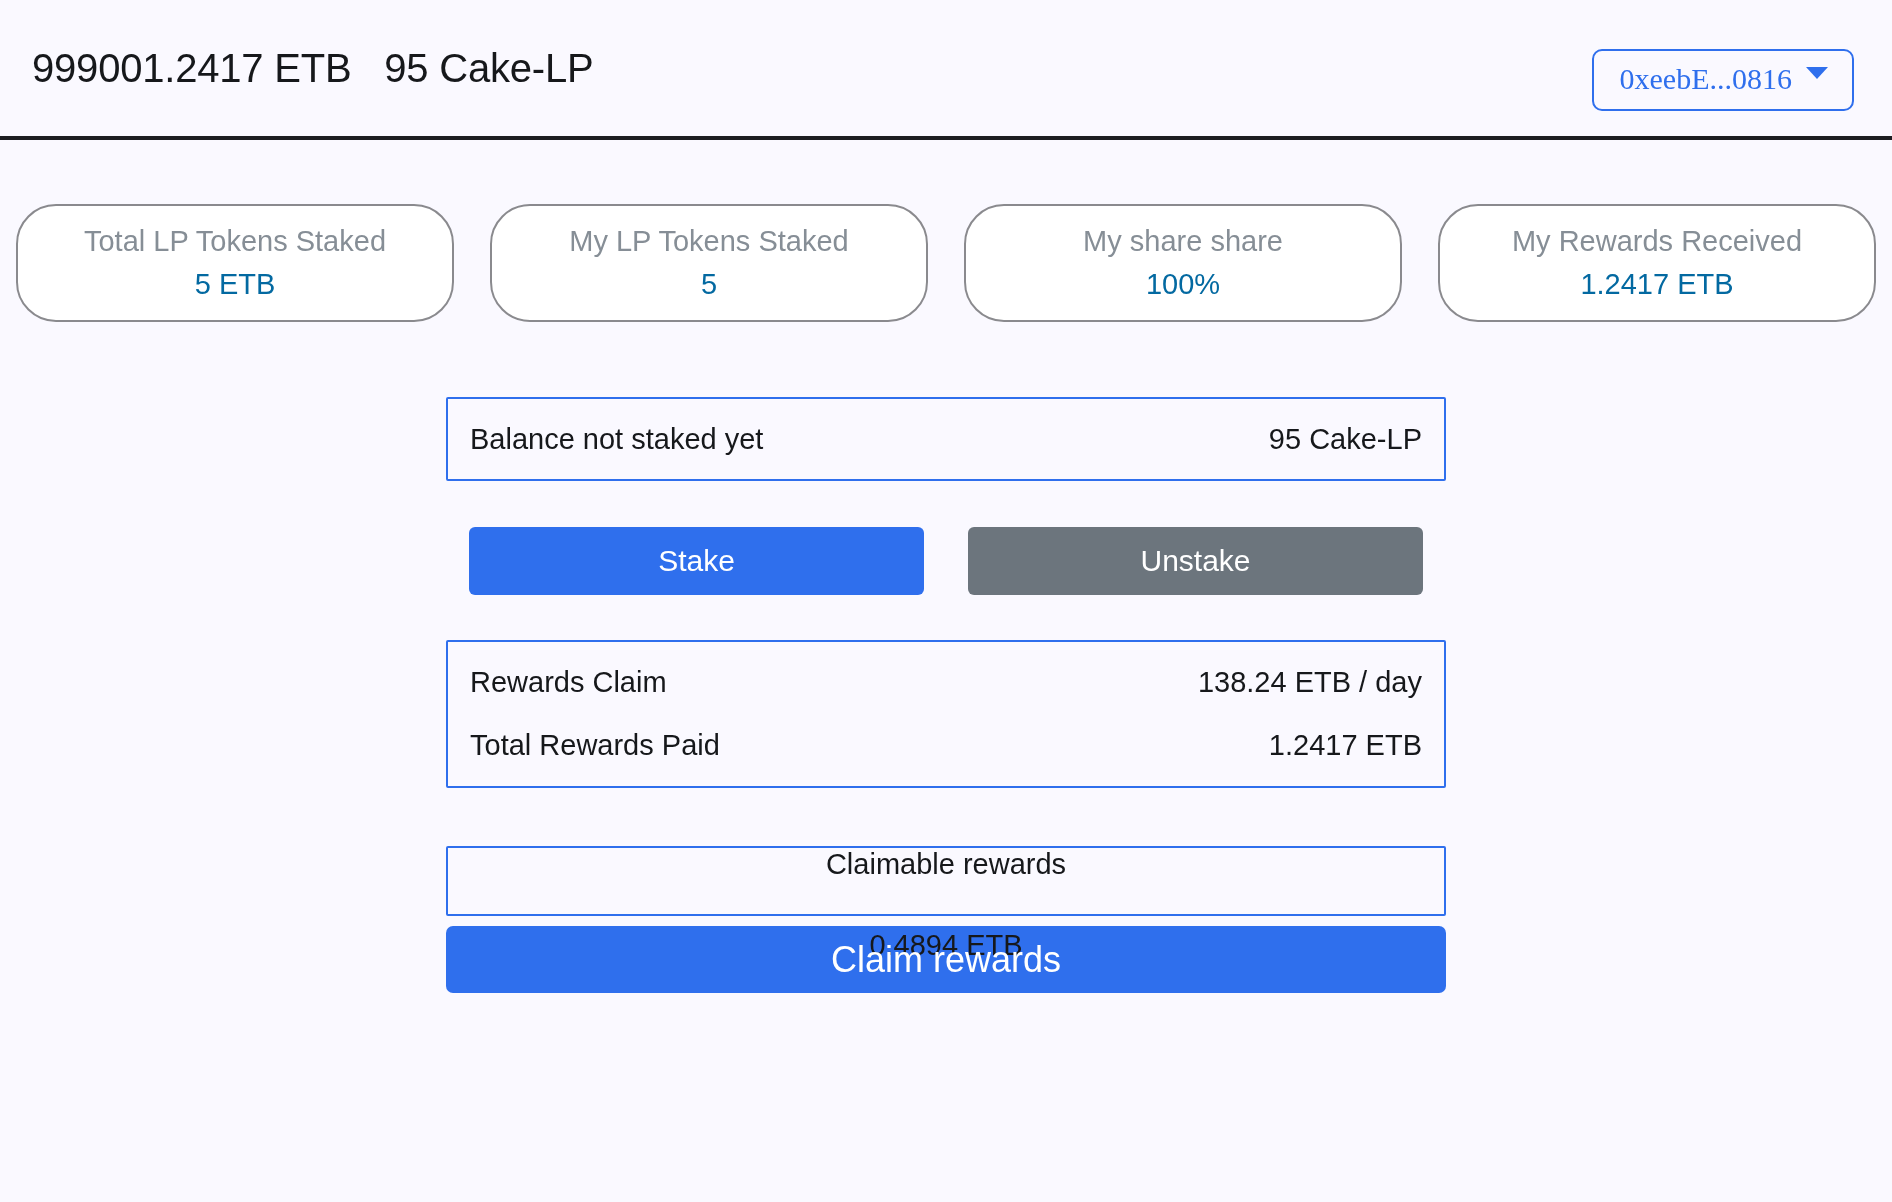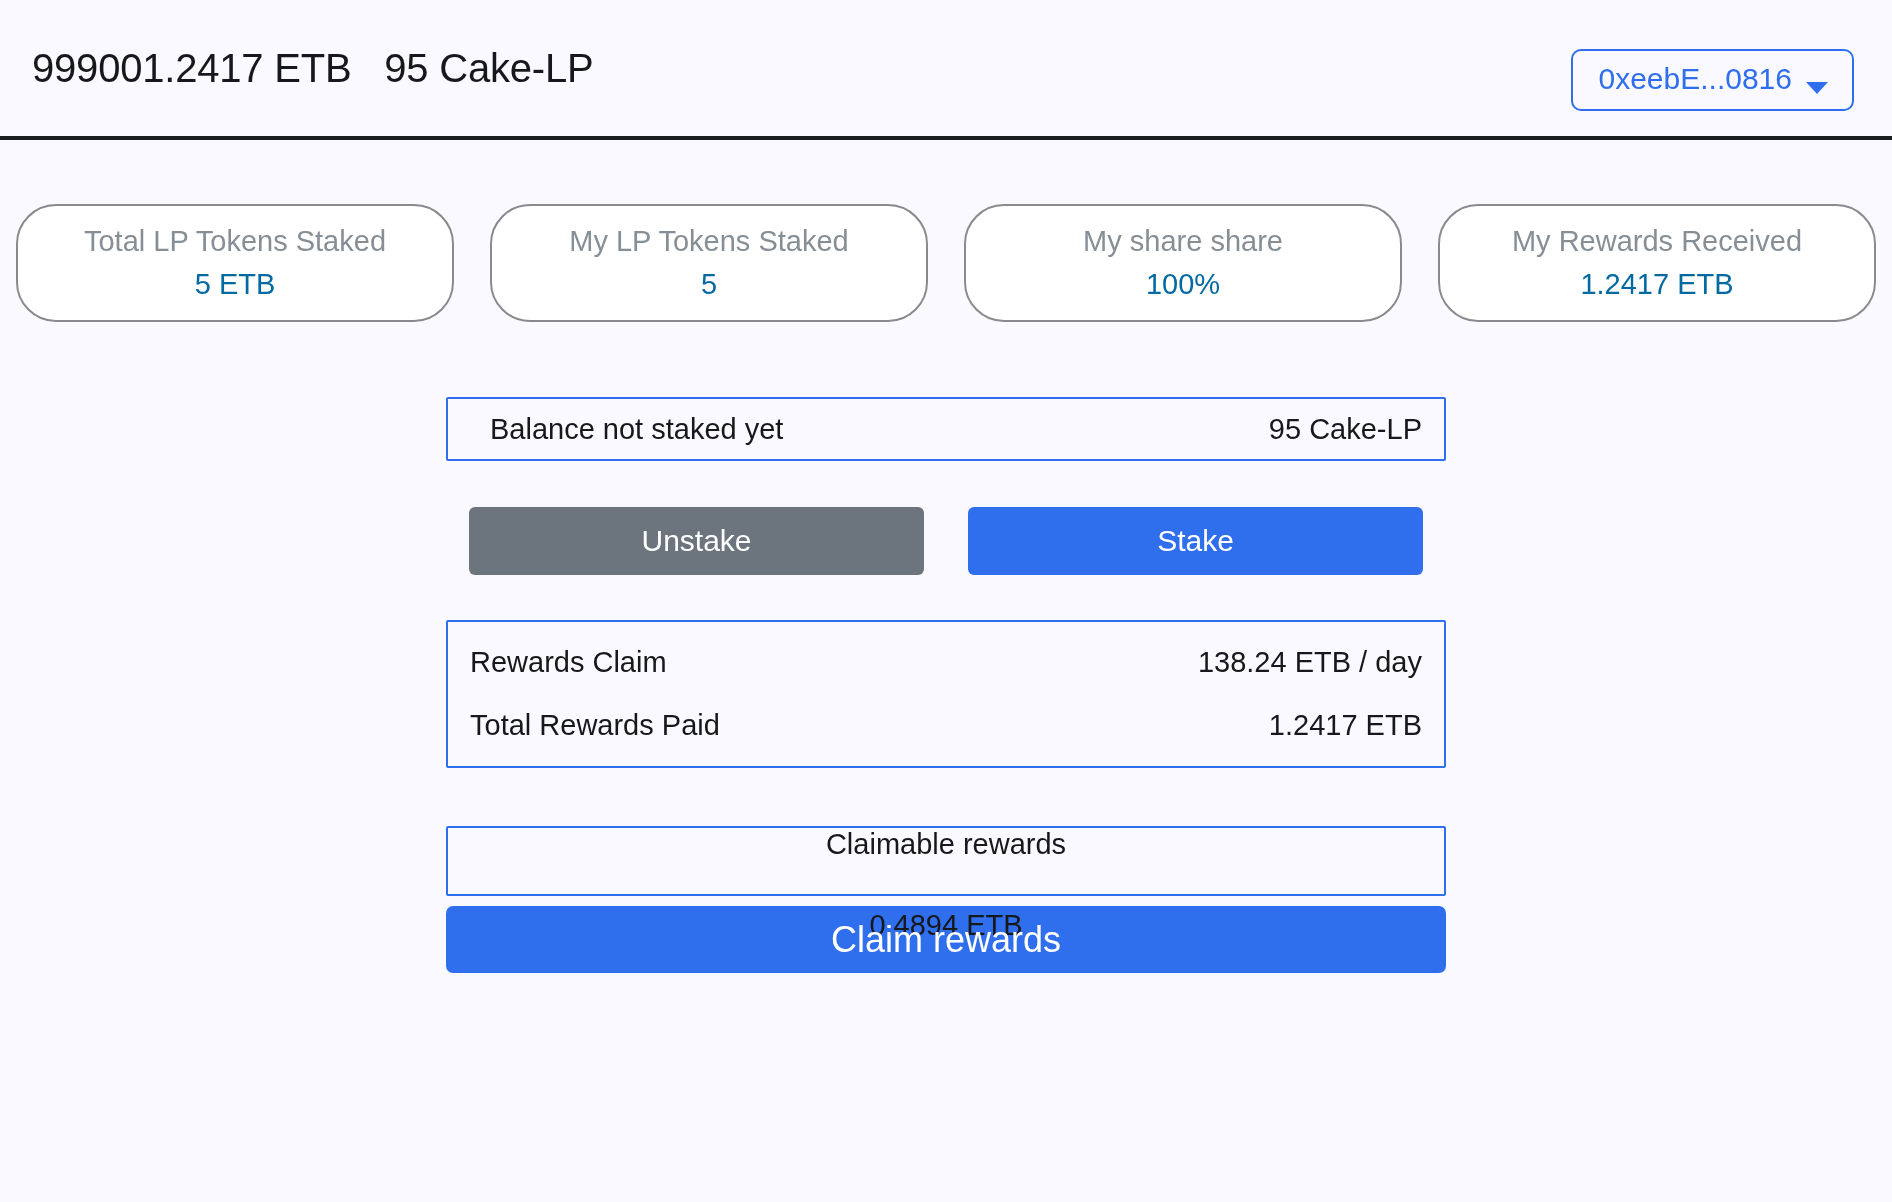--- a/index.html
+++ b/index.html
@@ -33,24 +33,24 @@
     letter-spacing: -0.2px;
     color: #16181b;
     white-space: pre;
   }
   .wallet-button {
     border: 2px solid #2f6fed;
     border-radius: 10px;
     background: #faf9ff;
     color: #2f6fed;
     font-size: 30px;
-    font-family: Liberation Sans, sans-serif;
+    font-family: Liberation Serif, serif;
     padding: 13px 24px 15px 26px;
     display: flex;
-    align-items: flex-end;
+    align-items: flex-start;
     gap: 14px;
     cursor: pointer;
     line-height: 1;
     margin-top: 23px;
   }
   .wallet-button .caret {
     width: 0; height: 0;
     border-left: 11px solid transparent;
     border-right: 11px solid transparent;
     border-top: 12px solid #2f6fed;
@@ -103,21 +103,21 @@
     align-items: center;
     justify-content: space-between;
     padding: 0 22px;
     height: 64px;
     font-size: 29px;
     color: #16181b;
   }
   .info-row .label { white-space: nowrap; }
   .info-row .value { white-space: nowrap; }
 
-  .balance-box .info-row { height: 60px; margin-left: 20px; }
+  .balance-box .info-row { height: 80px; }
 
   .button-row {
     display: flex;
     gap: 44px;
     margin-top: 46px;
     padding: 0 23px;
   }
   .action-btn {
     flex: 1 1 0;
     height: 68px;
@@ -195,22 +195,22 @@
 <div class="center-col">
 
   <div class="info-box balance-box">
     <div class="info-row">
       <span class="label">Balance not staked yet</span>
       <span class="value">95 Cake-LP</span>
     </div>
   </div>
 
   <div class="button-row">
+    <button class="action-btn btn-primary">Stake</button>
     <button class="action-btn btn-secondary">Unstake</button>
-    <button class="action-btn btn-primary">Stake</button>
   </div>
 
   <div class="info-box rewards-box">
     <div class="info-row">
       <span class="label">Rewards Claim</span>
       <span class="value">138.24 ETB / day</span>
     </div>
     <div class="info-row">
       <span class="label">Total Rewards Paid</span>
       <span class="value">1.2417 ETB</span>

